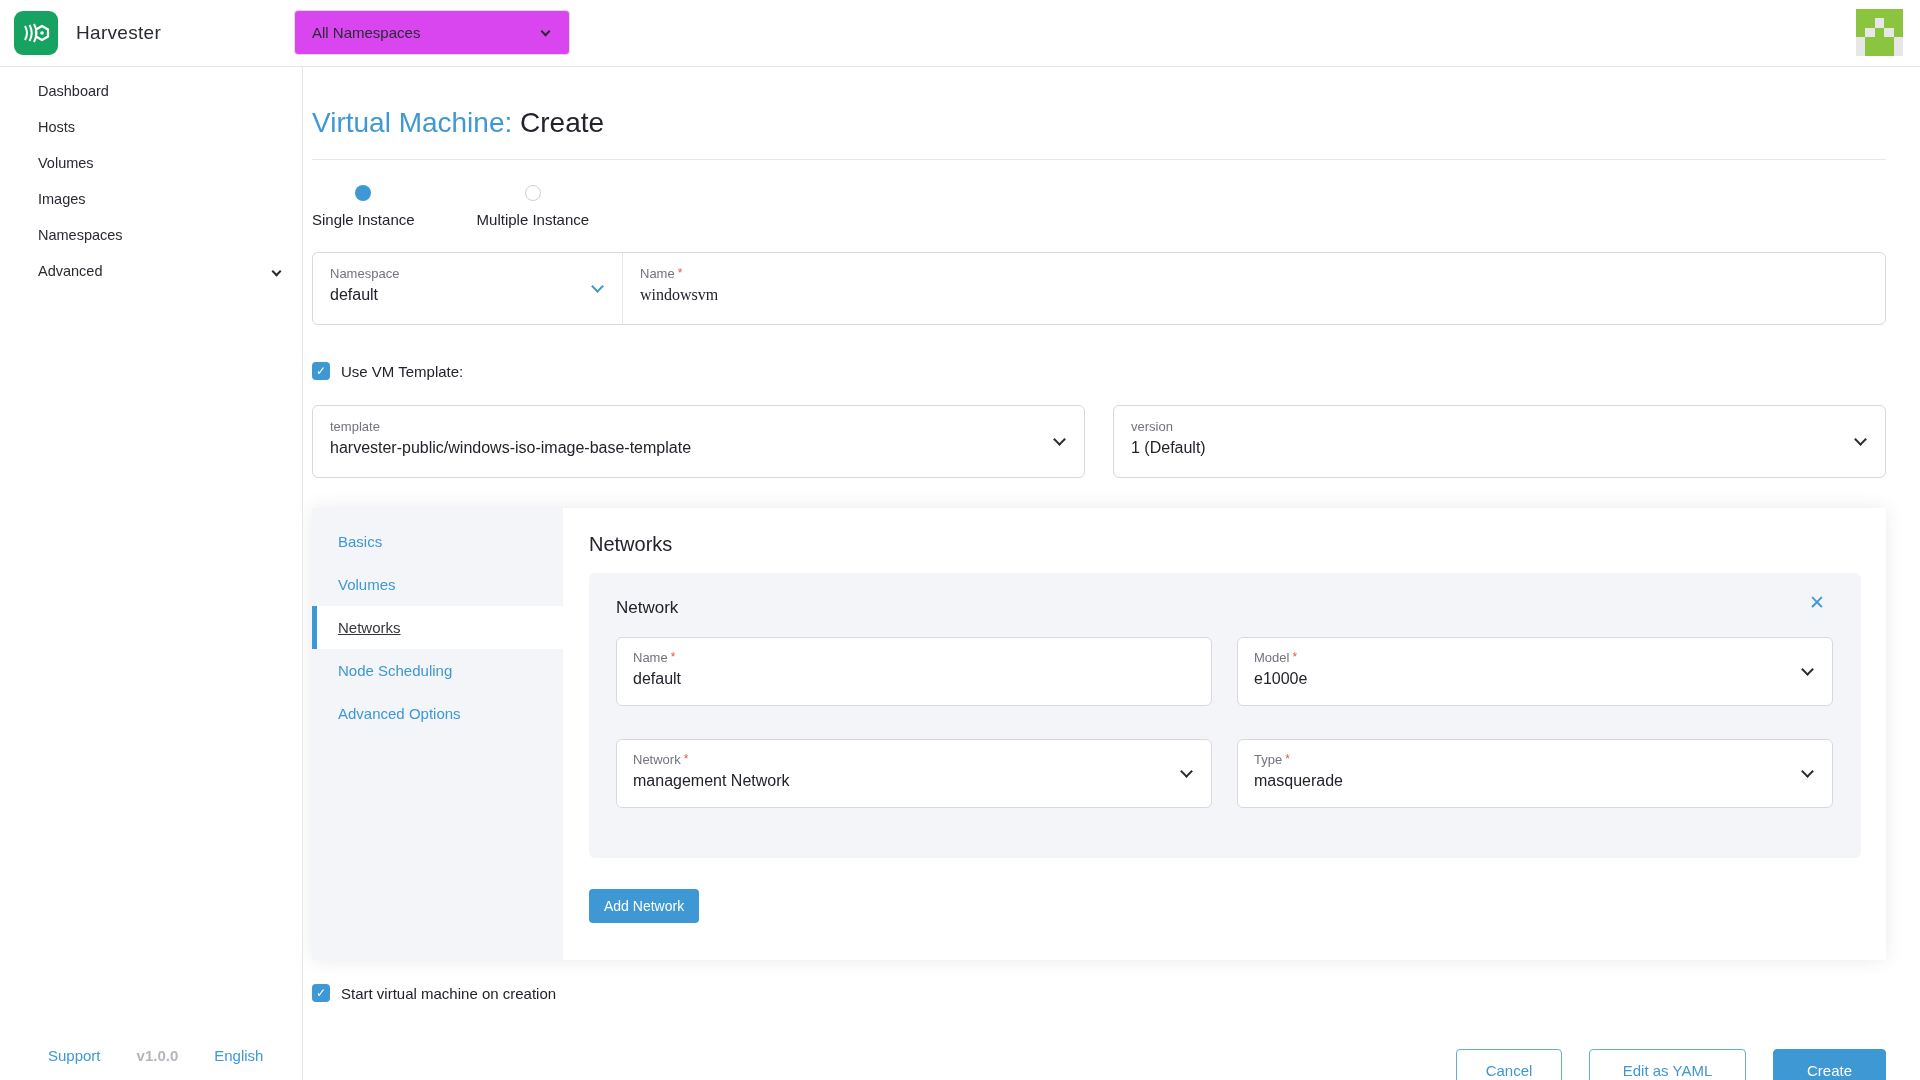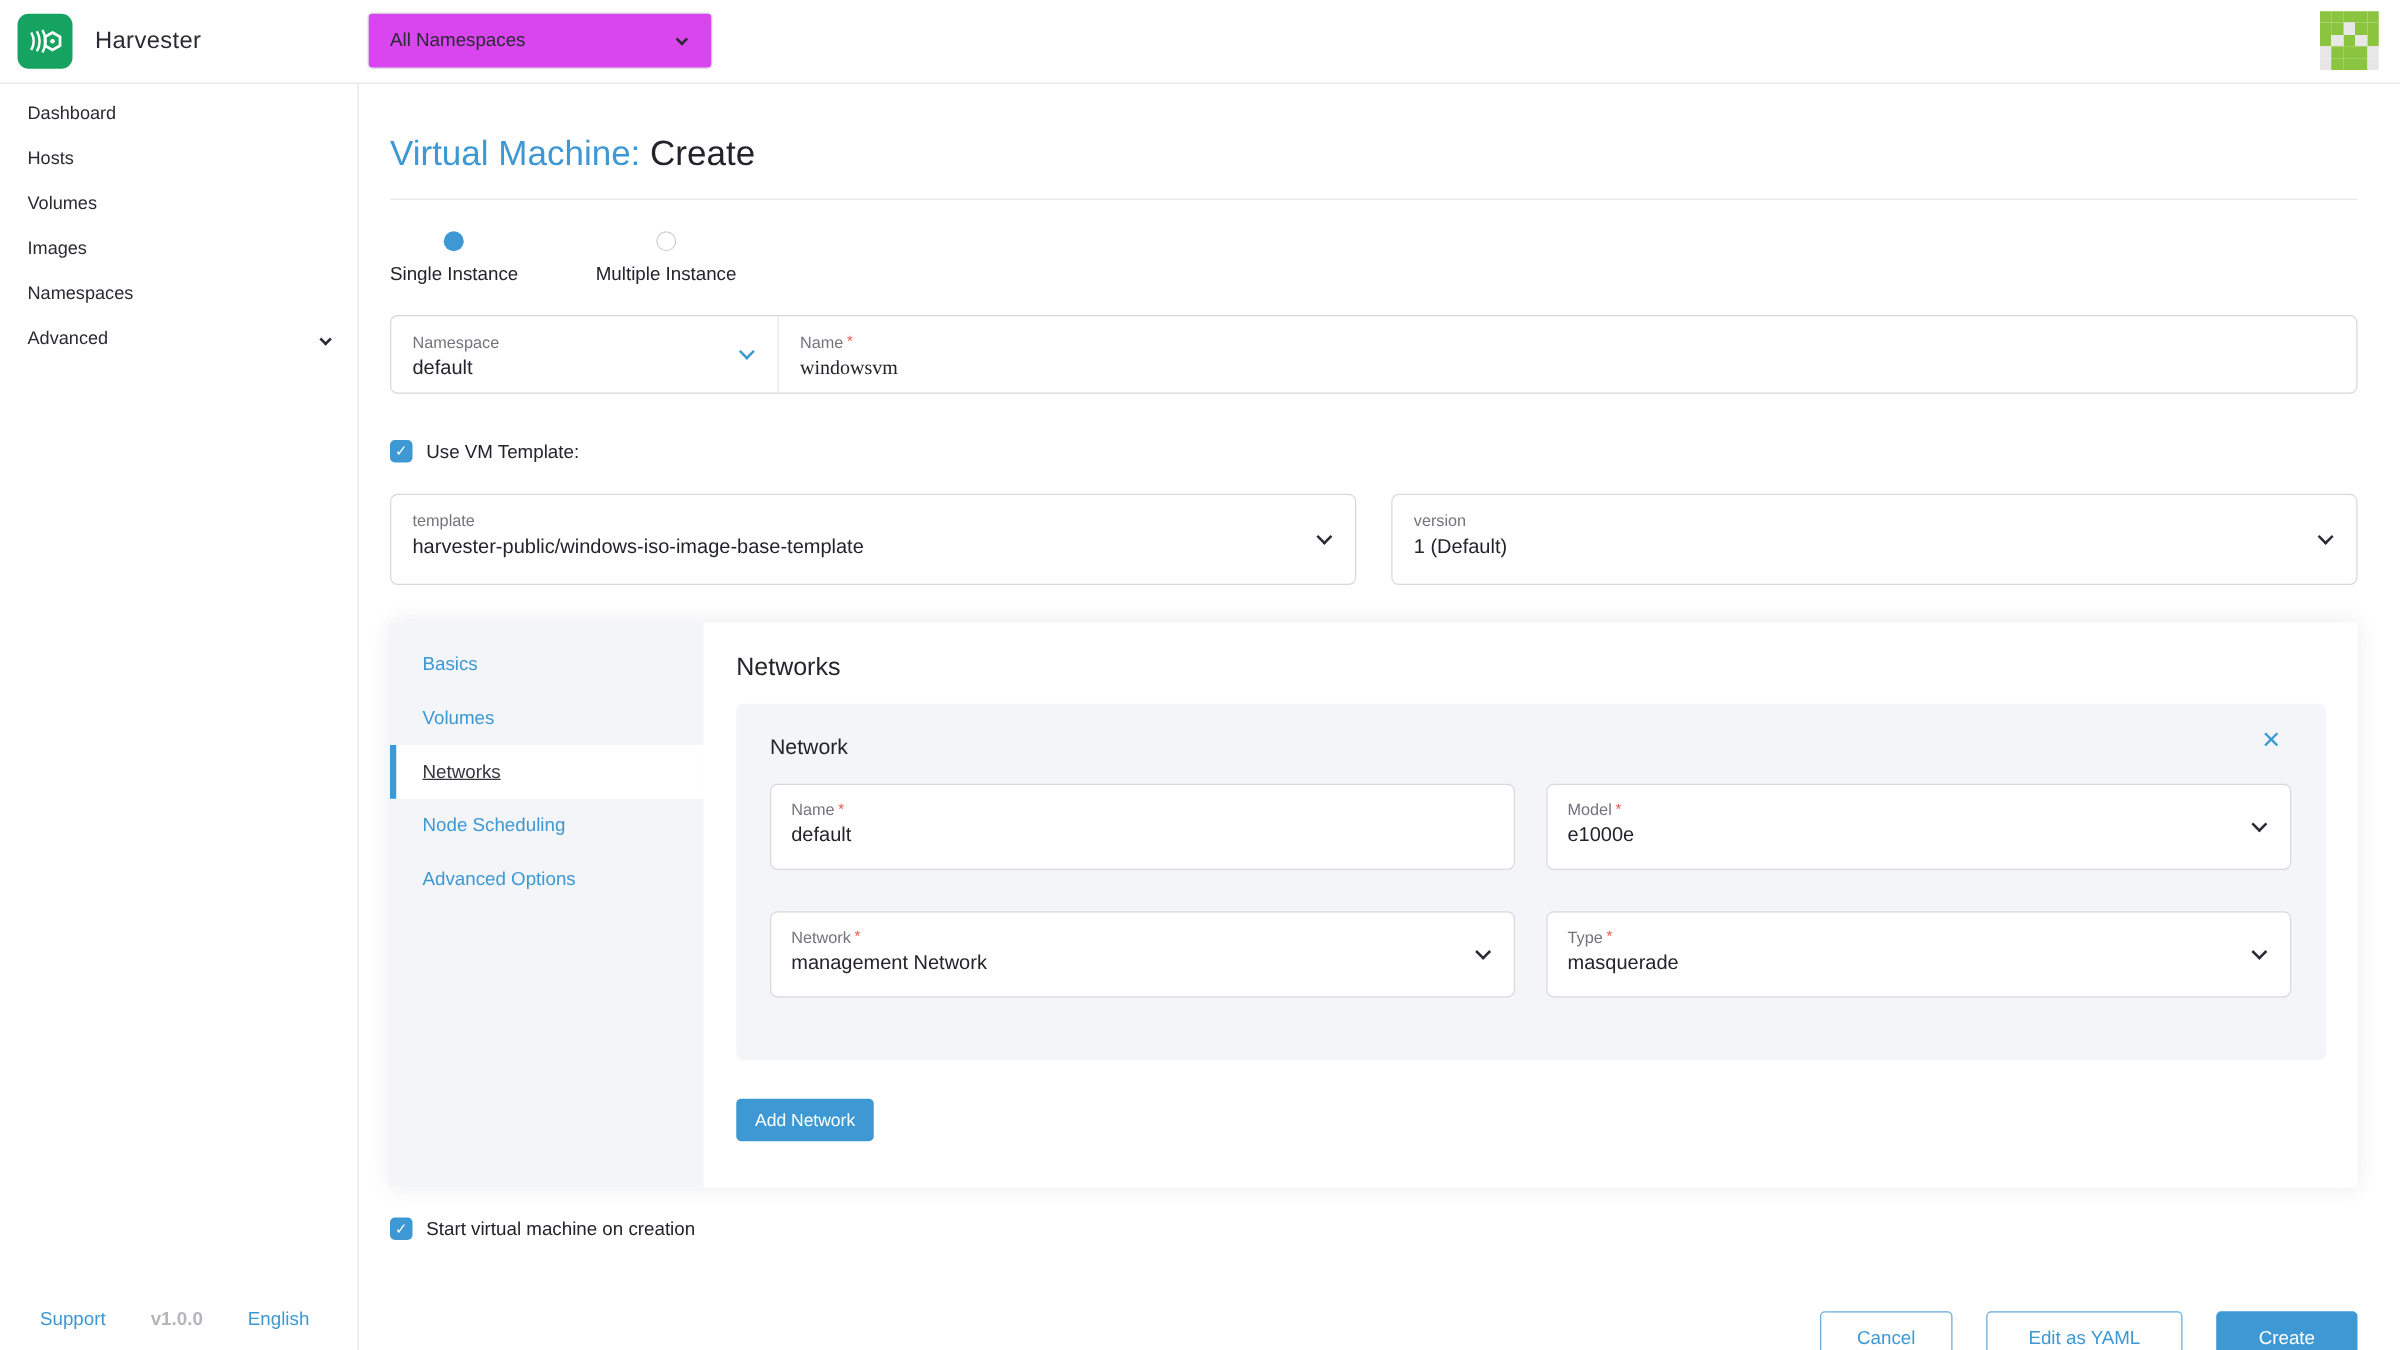--- a/index.html
+++ b/index.html
@@ -13,21 +13,21 @@
     background:#16a362; border-radius:9px; display:flex; align-items:center; justify-content:center; }
   .brand { position:absolute; left:76px; top:22px; font-size:19px; color:#2a2a32; letter-spacing:.3px; }
   .ns-filter { position:absolute; left:294px; top:10px; width:276px; height:45px;
     border:1px solid #dcdce2; border-radius:4px; background:#d946ef; display:flex;
     align-items:center; padding:0 40px 0 17px; font-size:15px; color:#2a2a32; cursor:pointer; }
   .avatar { position:absolute; right:17px; top:9px; width:47px; height:47px;
     display:grid; grid-template-columns:repeat(5,1fr); grid-template-rows:repeat(5,1fr); }
   .avatar .g { background:#8bc53f; } .avatar .l { background:#e7e7e7; }
 
   
-  .sidebar { position:fixed; top:67px; left:0; bottom:0; width:287px; background:#fff;
+  .sidebar { position:fixed; top:67px; left:16px; bottom:0; width:287px; background:#fff;
     border-right:1px solid #e5e5ea; z-index:10; }
   .nav { padding-top:6px; }
   .nav-item { padding:10px 22px; font-size:14.5px; color:#2a2a32; cursor:pointer;
     display:flex; align-items:center; justify-content:space-between; }
   .nav-item.active { background:#ececf0; }
   .side-footer { position:absolute; bottom:16px; left:32px; display:flex; gap:36px;
     font-size:15px; align-items:flex-start; }
   .side-footer .link { color:#3d98d3; cursor:pointer; }
   .side-footer .ver { color:#b5b5bd;font-weight:bold; }
 
@@ -46,21 +46,21 @@
   .title-divider { margin-top:20px; border:none; border-top:1px solid #e8e8ec; }
 
   .instance-row { margin-top:25px; display:flex; align-items:center; }
   .radio-opt { display:flex; align-items:center; gap:10px; margin-right:62px; cursor:pointer; font-size:15px;flex-direction:column; }
   .radio { width:16px; height:16px; border-radius:50%; }
   .radio.on { background:#3d98d3; }
   .radio.off { background:#fff; border:1px solid #cfcfd6; }
 
   .form-row { margin-top:24px; display:flex; gap:28px; }
   .half { flex:1; }
-  .combo-box { display:flex; border:1px solid #d8d8de; border-radius:6px; height:63px; background:#fff; }
+  .combo-box { display:flex; border:1px solid #d8d8de; border-radius:6px; height:73px; background:#fff; }
   .combo-left { width:310px; border-right:1px solid #e6e6ec; padding:13px 17px; position:relative; cursor:pointer; }
   .combo-right { flex:1; padding:13px 17px; }
   .field-box { border:1px solid #d8d8de; border-radius:6px; height:73px; background:#fff;
     padding:13px 17px; position:relative; }
   .field-label { font-size:13px; color:#73737d; }
   .req { color:#e9574f; font-size:12px; margin-left:3px; vertical-align:top; }
   .field-value { font-size:16px; color:#23232b; margin-top:5px; white-space:nowrap; }
   .text-input { border:none; outline:none; background:transparent; width:100%;
     font-family:Liberation Serif, serif; font-size:16px; color:#23232b; margin-top:5px; display:block; }
   .text-input::placeholder { color:#bcbcc6; }

